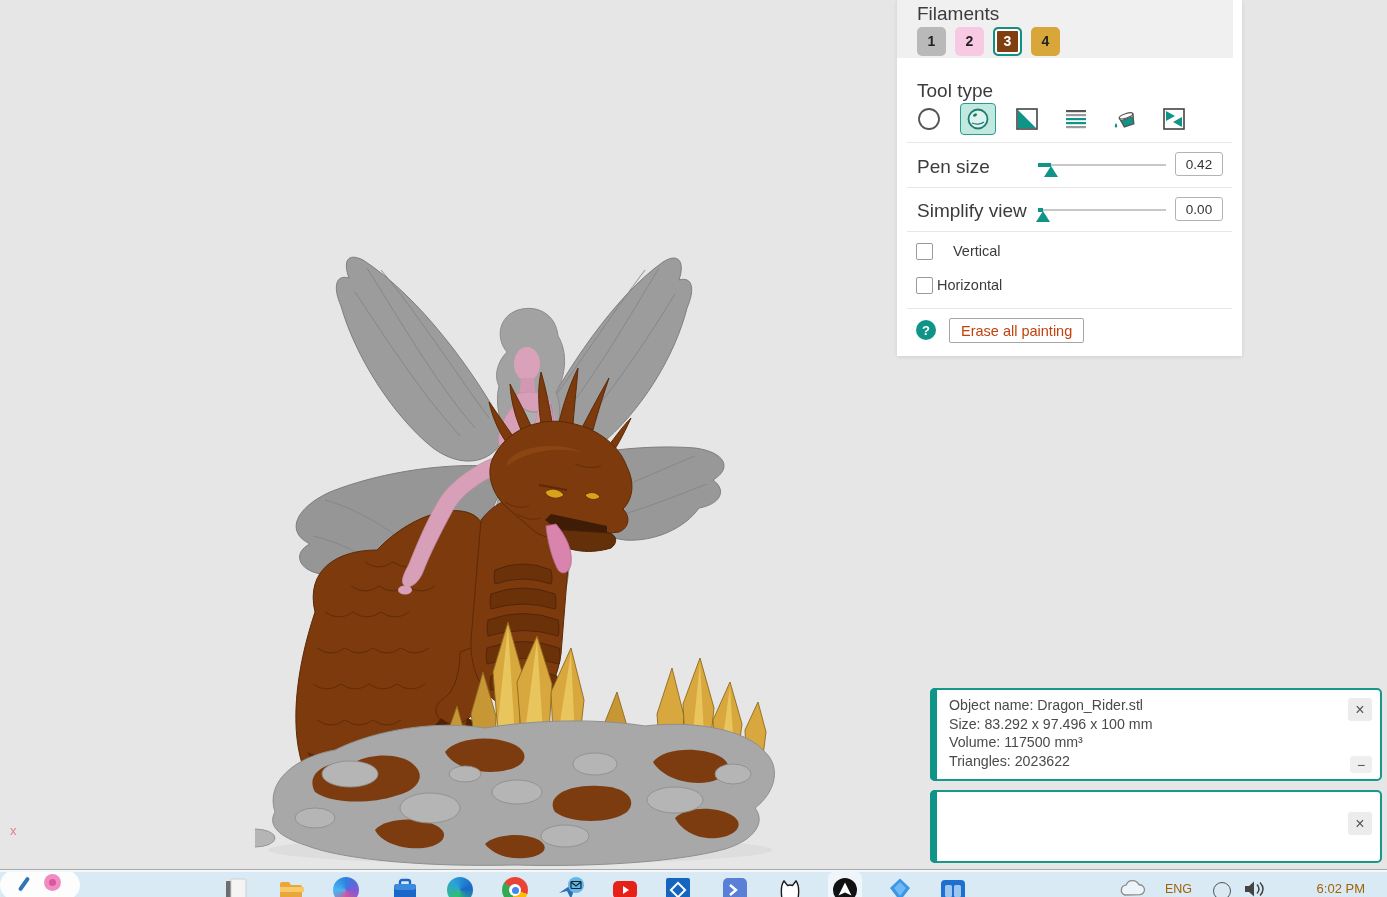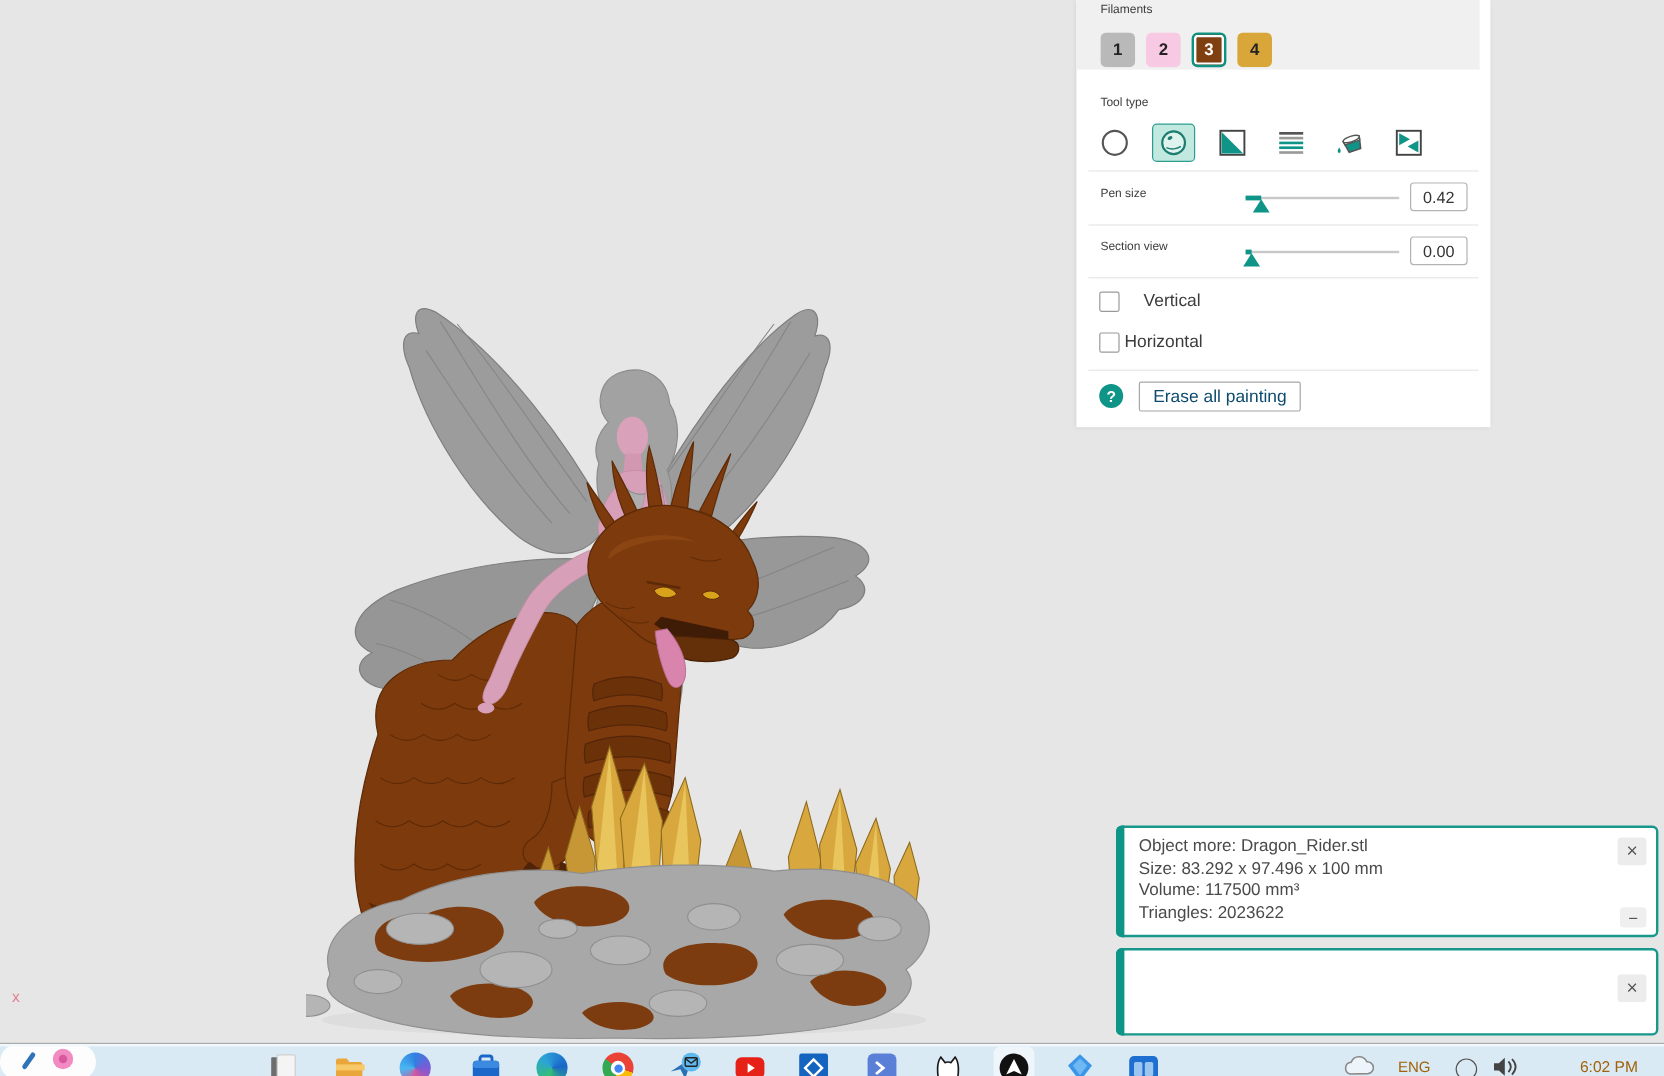--- a/index.html
+++ b/index.html
@@ -10,21 +10,21 @@
   }
   .abs{position:absolute;}
 
   
   #viewport{left:0;top:0;width:1387px;height:869px;background:#e6e6e6;}
   #axis-x{left:10px;top:823px;color:#e2808b;font-size:13px;}
 
   
   #panel{left:897px;top:0;width:345px;height:356px;background:#ffffff;box-shadow:0 1px 4px rgba(0,0,0,.10);}
   #filament-section{left:0;top:0;width:336px;height:58px;background:#f0f0f0;}
-  .panel-label{color:#3c3c3c;font-size:10px;}
+  .panel-label{color:#3c3c3c;font-size:19px;}
   #filaments-label{left:20px;top:3px;}
   #filament-row{left:20px;top:26px;display:flex;align-items:center;gap:9px;height:30px;}
   .filament-btn{
     width:25px;height:25px;border-radius:5px;border:2px solid transparent;
     display:flex;align-items:center;justify-content:center;
     font-size:14px;font-weight:bold;cursor:pointer;box-sizing:content-box;
   }
   .filament-btn.selected{border-color:#0e9383;box-shadow:inset 0 0 0 2px #ffffff;}
 
   #tooltype-label{left:20px;top:80px;}
@@ -42,21 +42,21 @@
     width:46px;height:22px;border:1px solid #b3b3b3;border-radius:3px;background:#fff;
     display:flex;align-items:center;justify-content:center;font-size:13.5px;color:#333;cursor:text;
   }
 
   .checkbox{width:15px;height:15px;border:1px solid #9a9a9a;border-radius:2px;background:#fff;cursor:pointer;}
   .checkbox-label{color:#3c3c3c;font-size:14.5px;}
 
   #help-circle{left:19px;top:320px;width:20px;height:20px;border-radius:50%;background:#0f9488;color:#fff;
     display:flex;align-items:center;justify-content:center;font-size:13px;font-weight:bold;cursor:pointer;}
   #erase-btn{left:52px;top:318px;height:25px;padding:0 11px;background:#fff;border:1px solid #a6a6a6;border-radius:2px;
-    font-size:14.5px;color:#0c4a6e;display:flex;align-items:center;cursor:pointer;font-family:inherit;}
+    font-size:14.5px;color:#c2410c;display:flex;align-items:center;cursor:pointer;font-family:inherit;}
 
   
   .notif{background:#fff;border:2px solid #18988b;border-radius:5px;box-sizing:border-box;}
   .notif-bar{position:absolute;left:-2px;top:-2px;bottom:-2px;width:7px;background:#0f9488;border-radius:5px 0 0 5px;}
   .notif-text{position:absolute;left:17px;top:6px;font-size:14.2px;color:#4a4a4a;line-height:18.5px;}
   #notif-info{left:930px;top:688px;width:452px;height:93px;}
   #notif-warn{left:930px;top:790px;width:452px;height:73px;}
   #notif-warn .notif-text{width:372px;}
   .notif-close{position:absolute;right:8px;top:8px;width:24px;height:23px;background:#ececec;border-radius:3px;
     display:flex;align-items:center;justify-content:center;font-size:16px;color:#555;cursor:pointer;}
@@ -301,21 +301,21 @@
 
   <div class="abs panel-label slider-row-label" style="top:156px">Pen size</div>
   <div class="abs slider-track" style="left:141px;top:164px">
     <span class="slider-fill" style="width:13px"></span>
     <span class="slider-handle" style="left:6px"></span>
   </div>
   <div class="abs value-box" style="left:278px;top:152px">0.42</div>
 
   <div class="abs divider" style="top:187px"></div>
 
-  <div class="abs panel-label slider-row-label" style="top:200px">Section view</div>
+  <div class="abs panel-label slider-row-label" style="top:200px">Simplify view</div>
   <div class="abs slider-track" style="left:141px;top:209px">
     <span class="slider-fill" style="width:5px"></span>
     <span class="slider-handle" style="left:-2px"></span>
   </div>
   <div class="abs value-box" style="left:278px;top:197px">0.00</div>
 
   <div class="abs divider" style="top:231px"></div>
 
   <div class="abs checkbox" style="left:19px;top:243px"></div>
   <div class="abs checkbox-label" style="left:56px;top:243px">Vertical</div>
@@ -325,21 +325,21 @@
 
   <div class="abs divider" style="top:308px"></div>
 
   <div id="help-circle" class="abs">?</div>
   <button id="erase-btn" class="abs">Erase all painting</button>
 </div>
 
 <div id="notif-info" class="abs notif">
   <span class="notif-bar"></span>
   <div class="notif-text">
-    <div>Object more: Dragon_Rider.stl</div>
+    <div>Object name: Dragon_Rider.stl</div>
     <div>Size: 83.292 x 97.496 x 100 mm</div>
     <div>Volume: 117500 mm³</div>
     <div>Triangles: 2023622</div>
   </div>
   <div class="notif-close">×</div>
   <div class="notif-min">−</div>
 </div>
 
 <div id="notif-warn" class="abs notif">
   <span class="notif-bar"></span>

